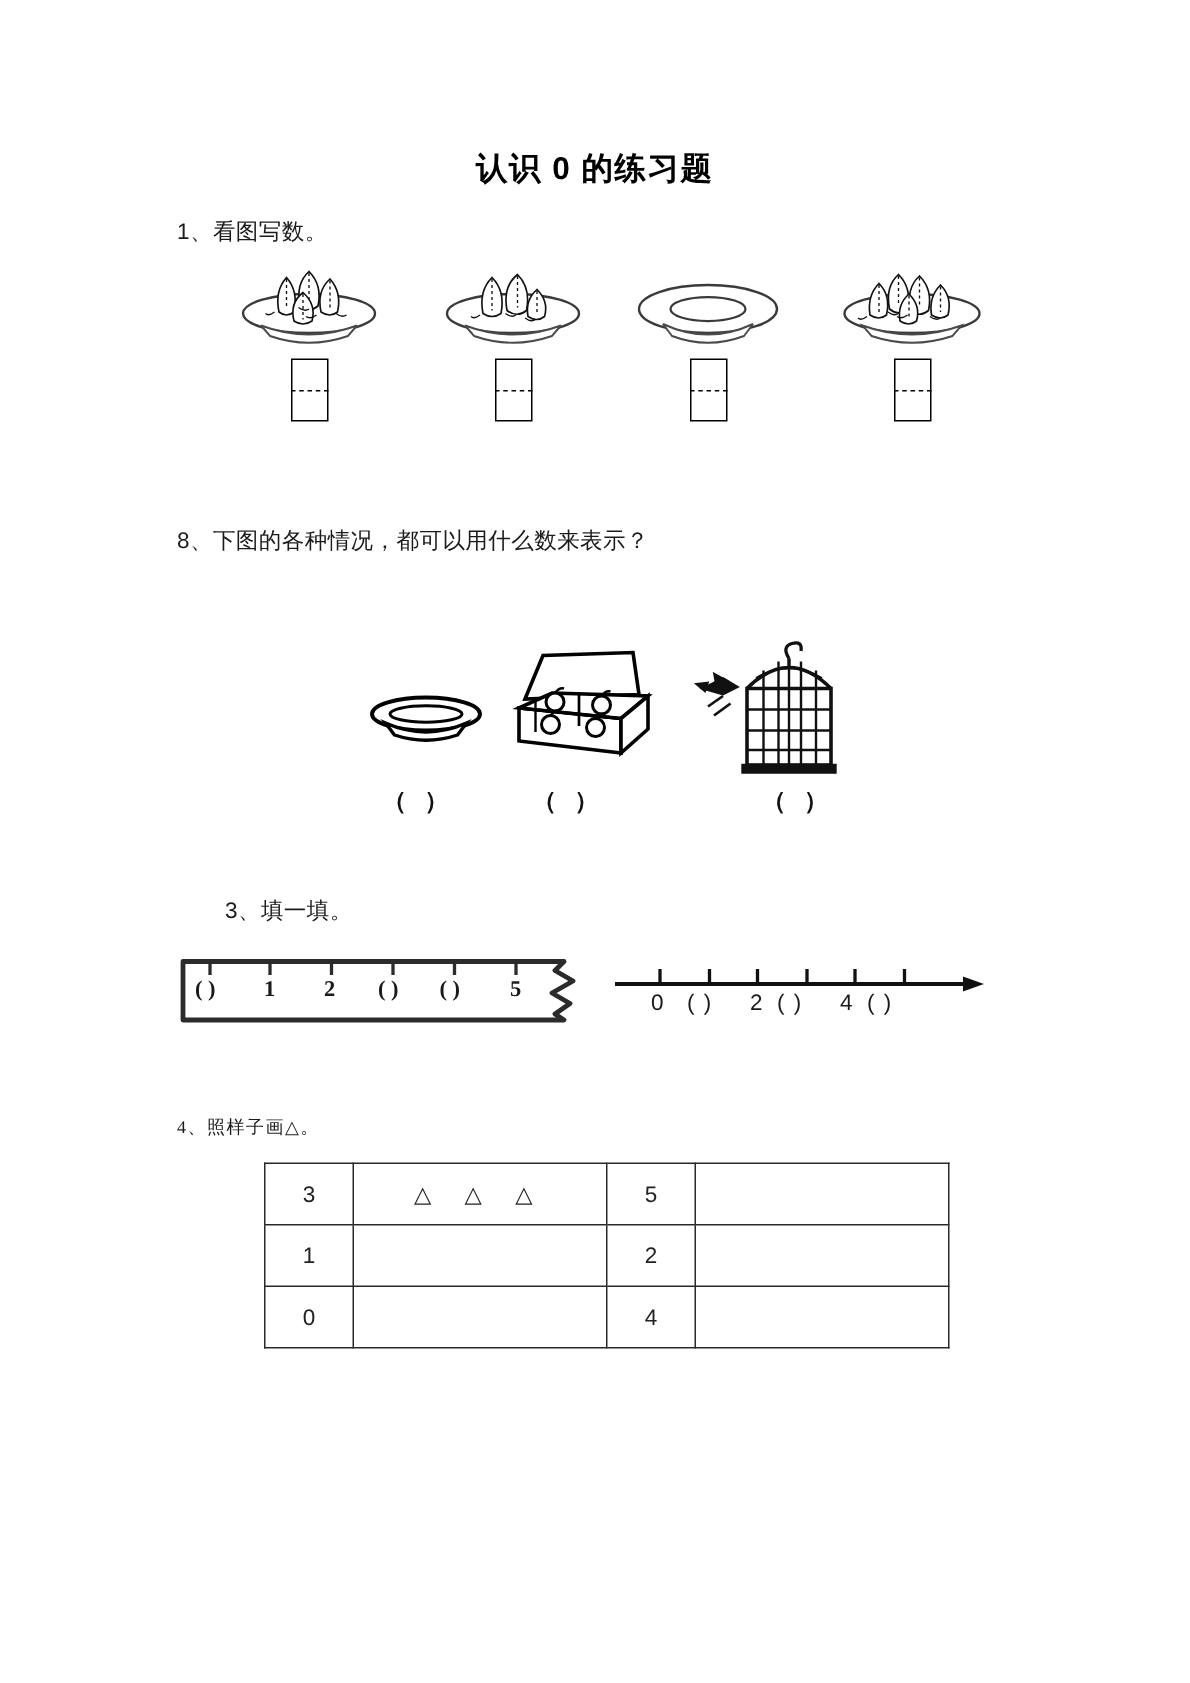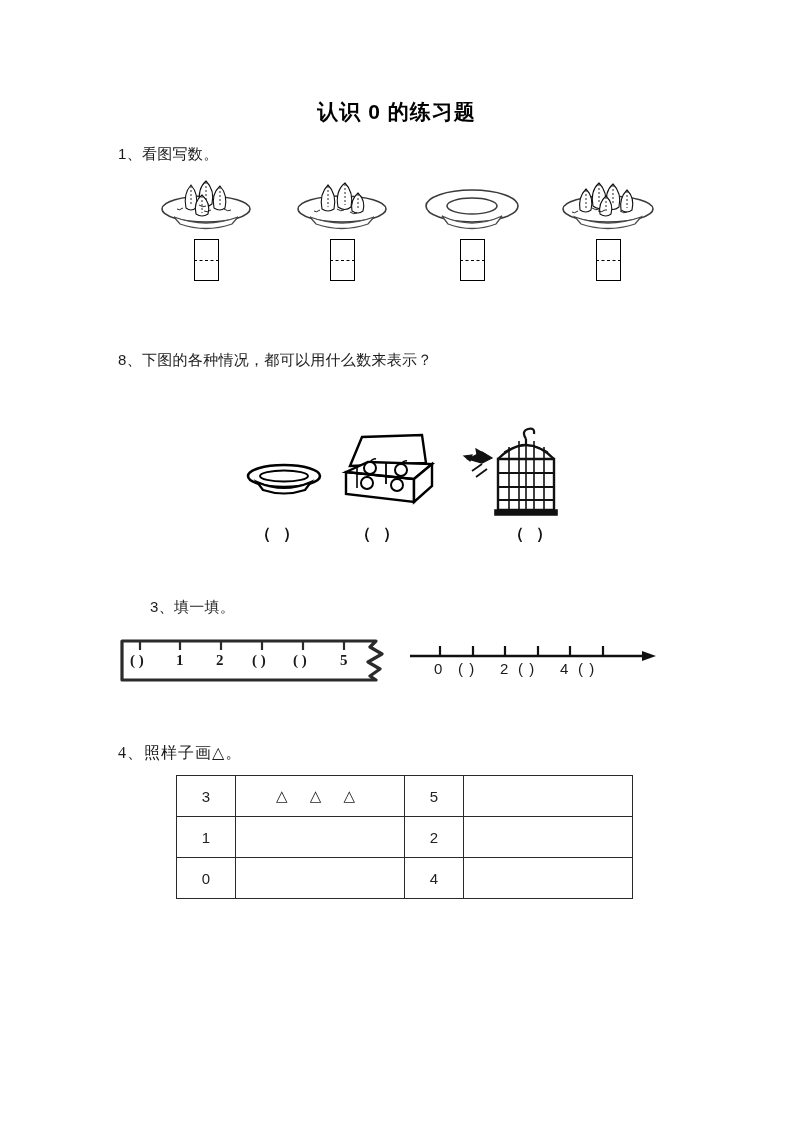--- a/index.html
+++ b/index.html
@@ -42,21 +42,21 @@
   .q-label {
     position: absolute;
     font-family: "Liberation Sans", "DejaVu Sans", sans-serif;
     font-size: 15px;
     color: #1b1b1b;
     white-space: nowrap;
     letter-spacing: 0.3px;
   }
   .q-label.kai {
     font-family: "Liberation Serif", "DejaVu Serif", serif;
-    font-size: 16px;
+    font-size: 12px;
     letter-spacing: 1px;
   }
 
   
   .plate-group { position: absolute; }
   .plate-svg { display: block; }
   .ansbox {
     position: absolute;
     width: 25px;
     height: 42px;

